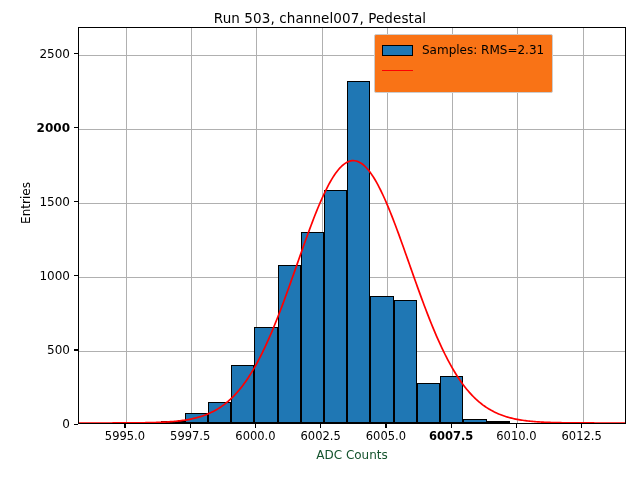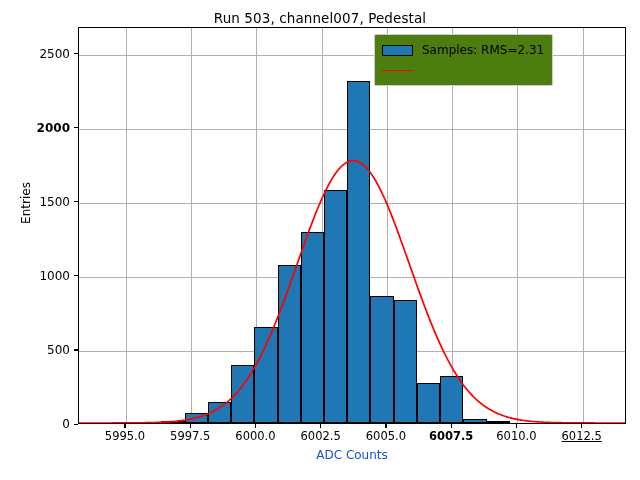--- a/index.html
+++ b/index.html
@@ -86,39 +86,39 @@
     height: 4px;
     background: #000000;
   }
   #xlabel {
     position: absolute;
     left: 78px;
     width: 548px;
     top: 448px;
     text-align: center;
     font-size: 12px;
-    color: #1d4ed8;
+    color: #14532d;
   }
   #ylabel {
     position: absolute;
     left: -74px;
     top: 196px;
     width: 200px;
     text-align: center;
     font-size: 12px;
     color: #000000;
     transform: rotate(-90deg);
     transform-origin: center center;
   }
   #legend {
     position: absolute;
     left: 374px;
     top: 34px;
-    padding: 5px 8px 5px 7px;
-    background: #4d7c0f;
+    padding: 5px 8px 12px 7px;
+    background: #f97316;
     border: 0.9px solid #cccccc;
     border-radius: 2px;
     box-sizing: border-box;
   }
   .legend-row {
     display: flex;
     align-items: center;
     height: 20px;
   }
   .legend-swatch-patch {
@@ -210,21 +210,21 @@
       <div class="xtick-label" style="left: 255.448px;">6000.0</div>
       <div class="xtick-mark" style="left: 254.948px;"></div>
       <div class="xtick-label" style="left: 320.686px;">6002.5</div>
       <div class="xtick-mark" style="left: 320.186px;"></div>
       <div class="xtick-label" style="left: 385.924px;">6005.0</div>
       <div class="xtick-mark" style="left: 385.424px;"></div>
       <div class="xtick-label" style="left: 451.162px; font-weight: bold;">6007.5</div>
       <div class="xtick-mark" style="left: 450.662px;"></div>
       <div class="xtick-label" style="left: 516.4px;">6010.0</div>
       <div class="xtick-mark" style="left: 515.9px;"></div>
-      <div class="xtick-label" style="left: 581.638px; text-decoration: underline;">6012.5</div>
+      <div class="xtick-label" style="left: 581.638px;">6012.5</div>
       <div class="xtick-mark" style="left: 581.138px;"></div>
     </div>
 
   <div id="xlabel">ADC Counts</div>
   <div id="ylabel">Entries</div>
 
   <div id="legend">
     <div class="legend-row">
       <span class="legend-swatch-patch"></span>
       <span class="legend-text">Samples: RMS=2.31</span>

